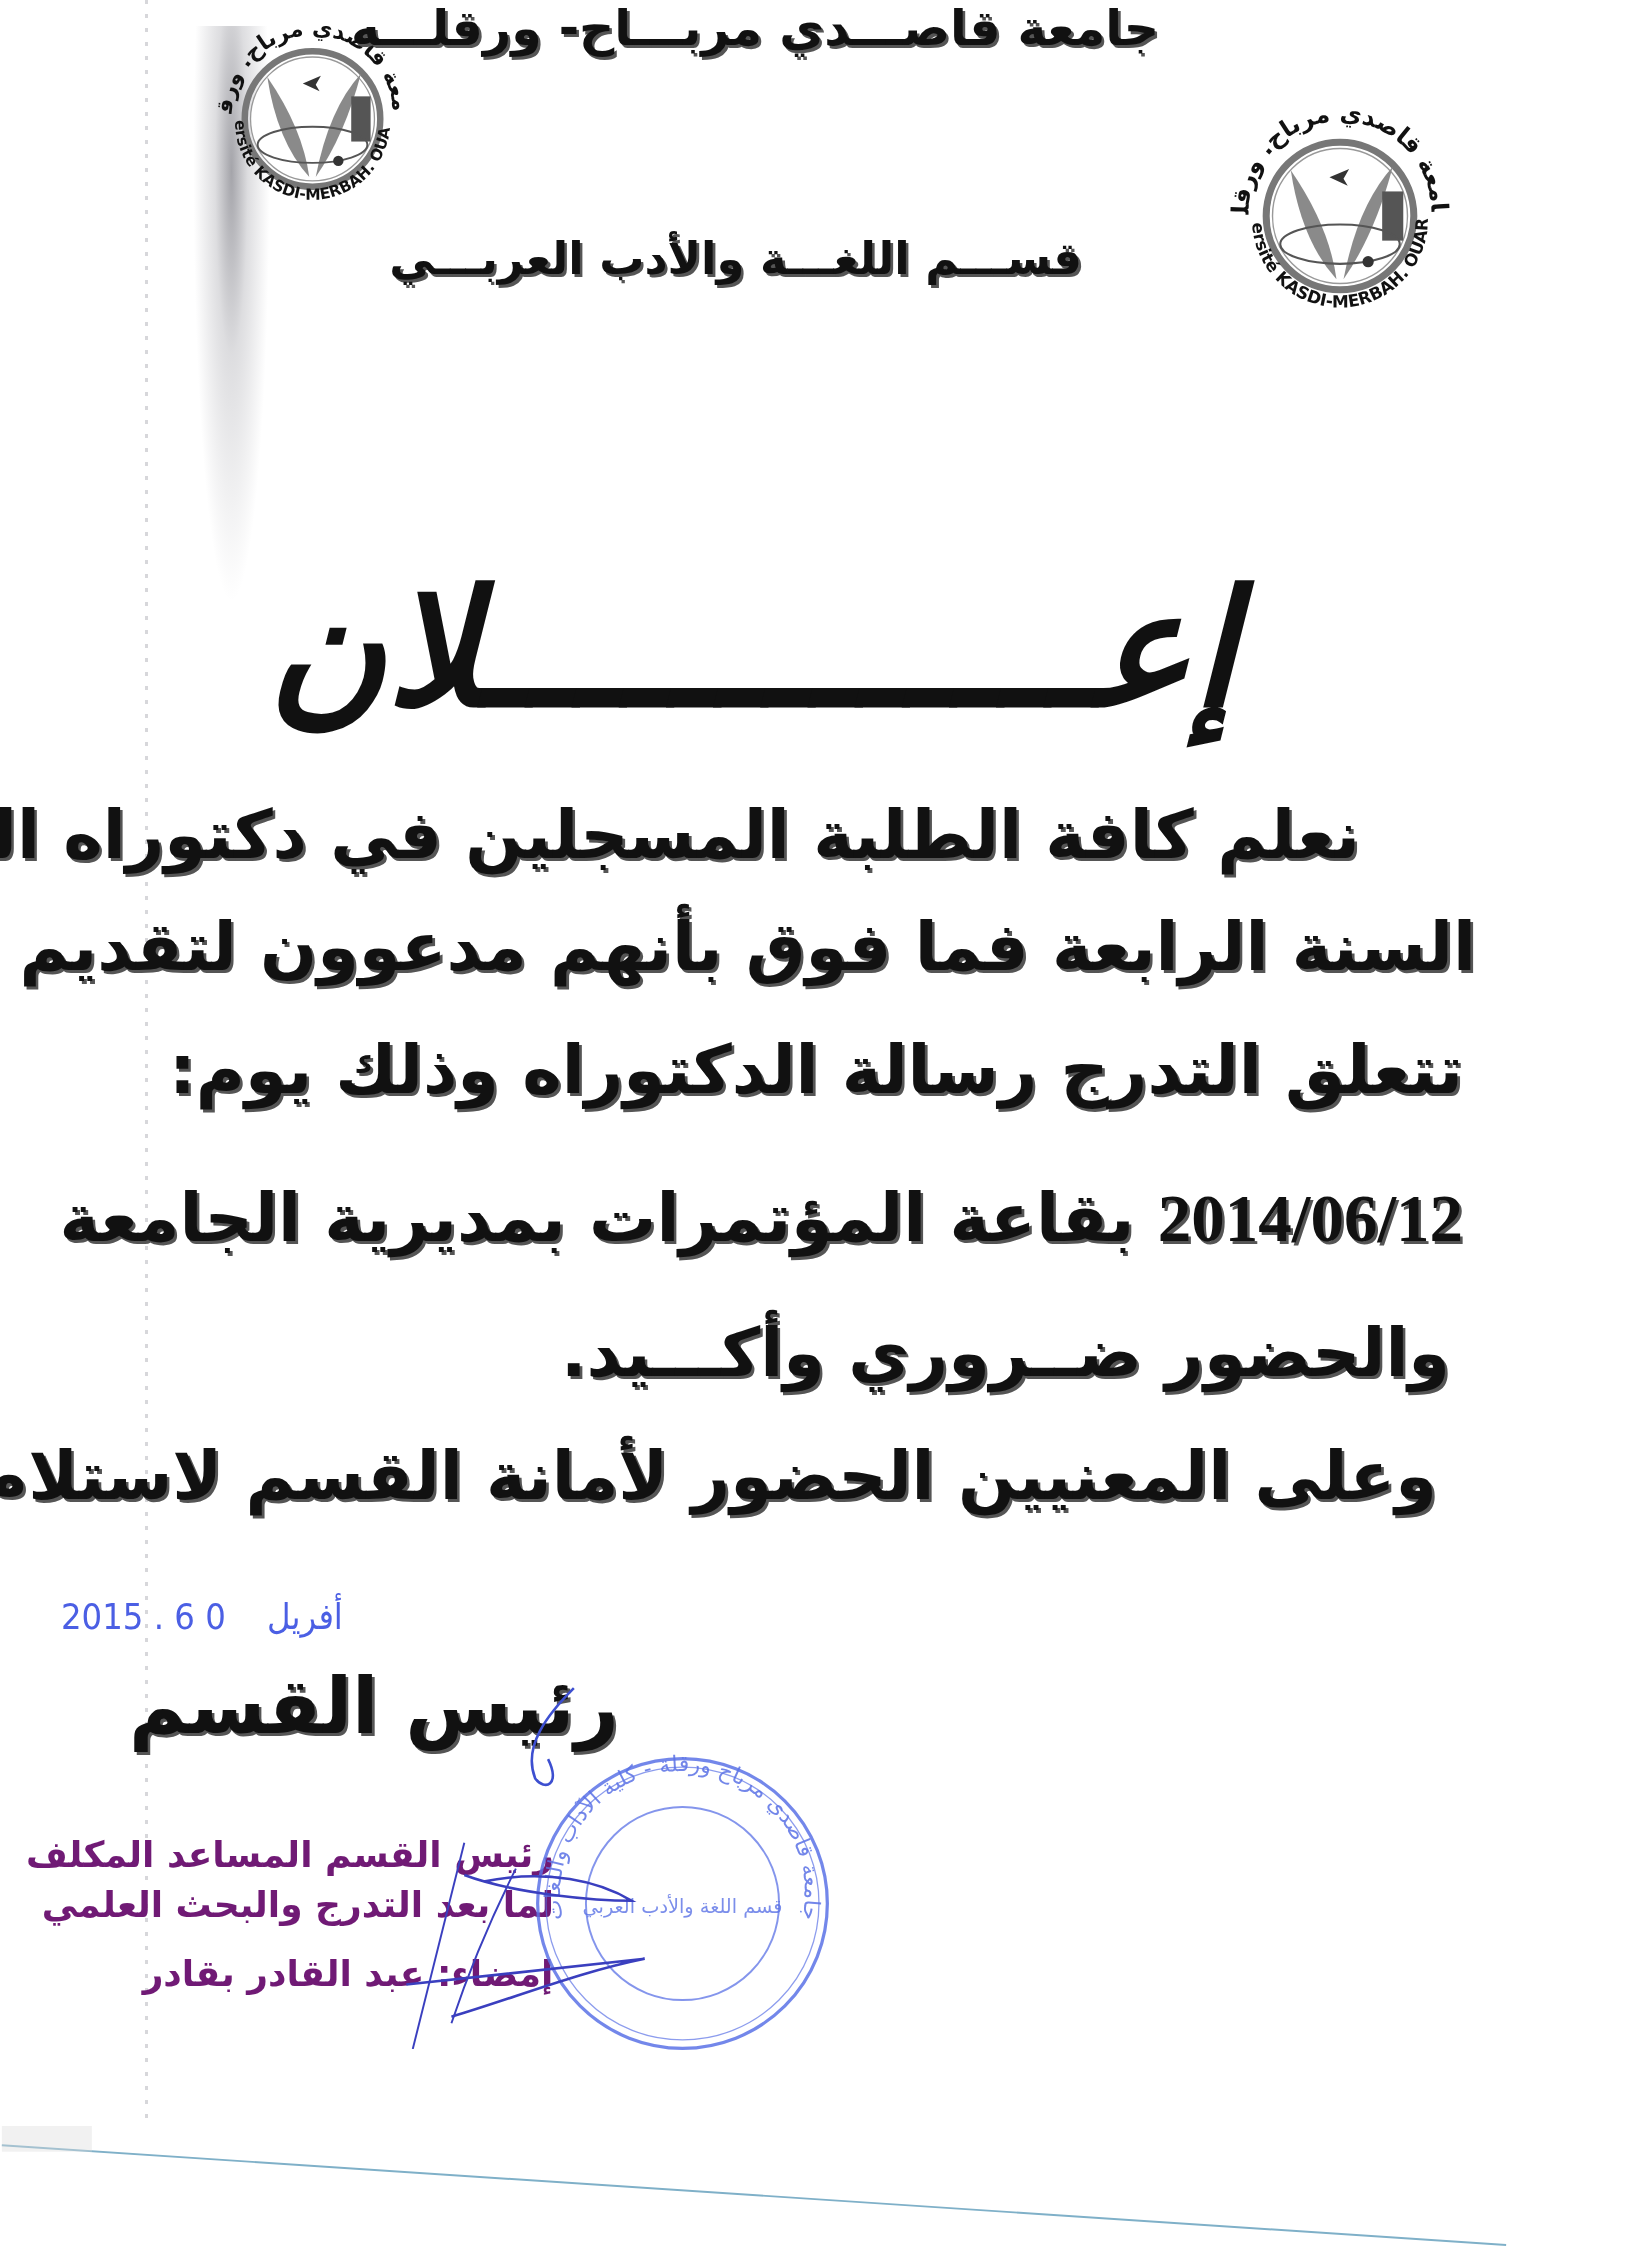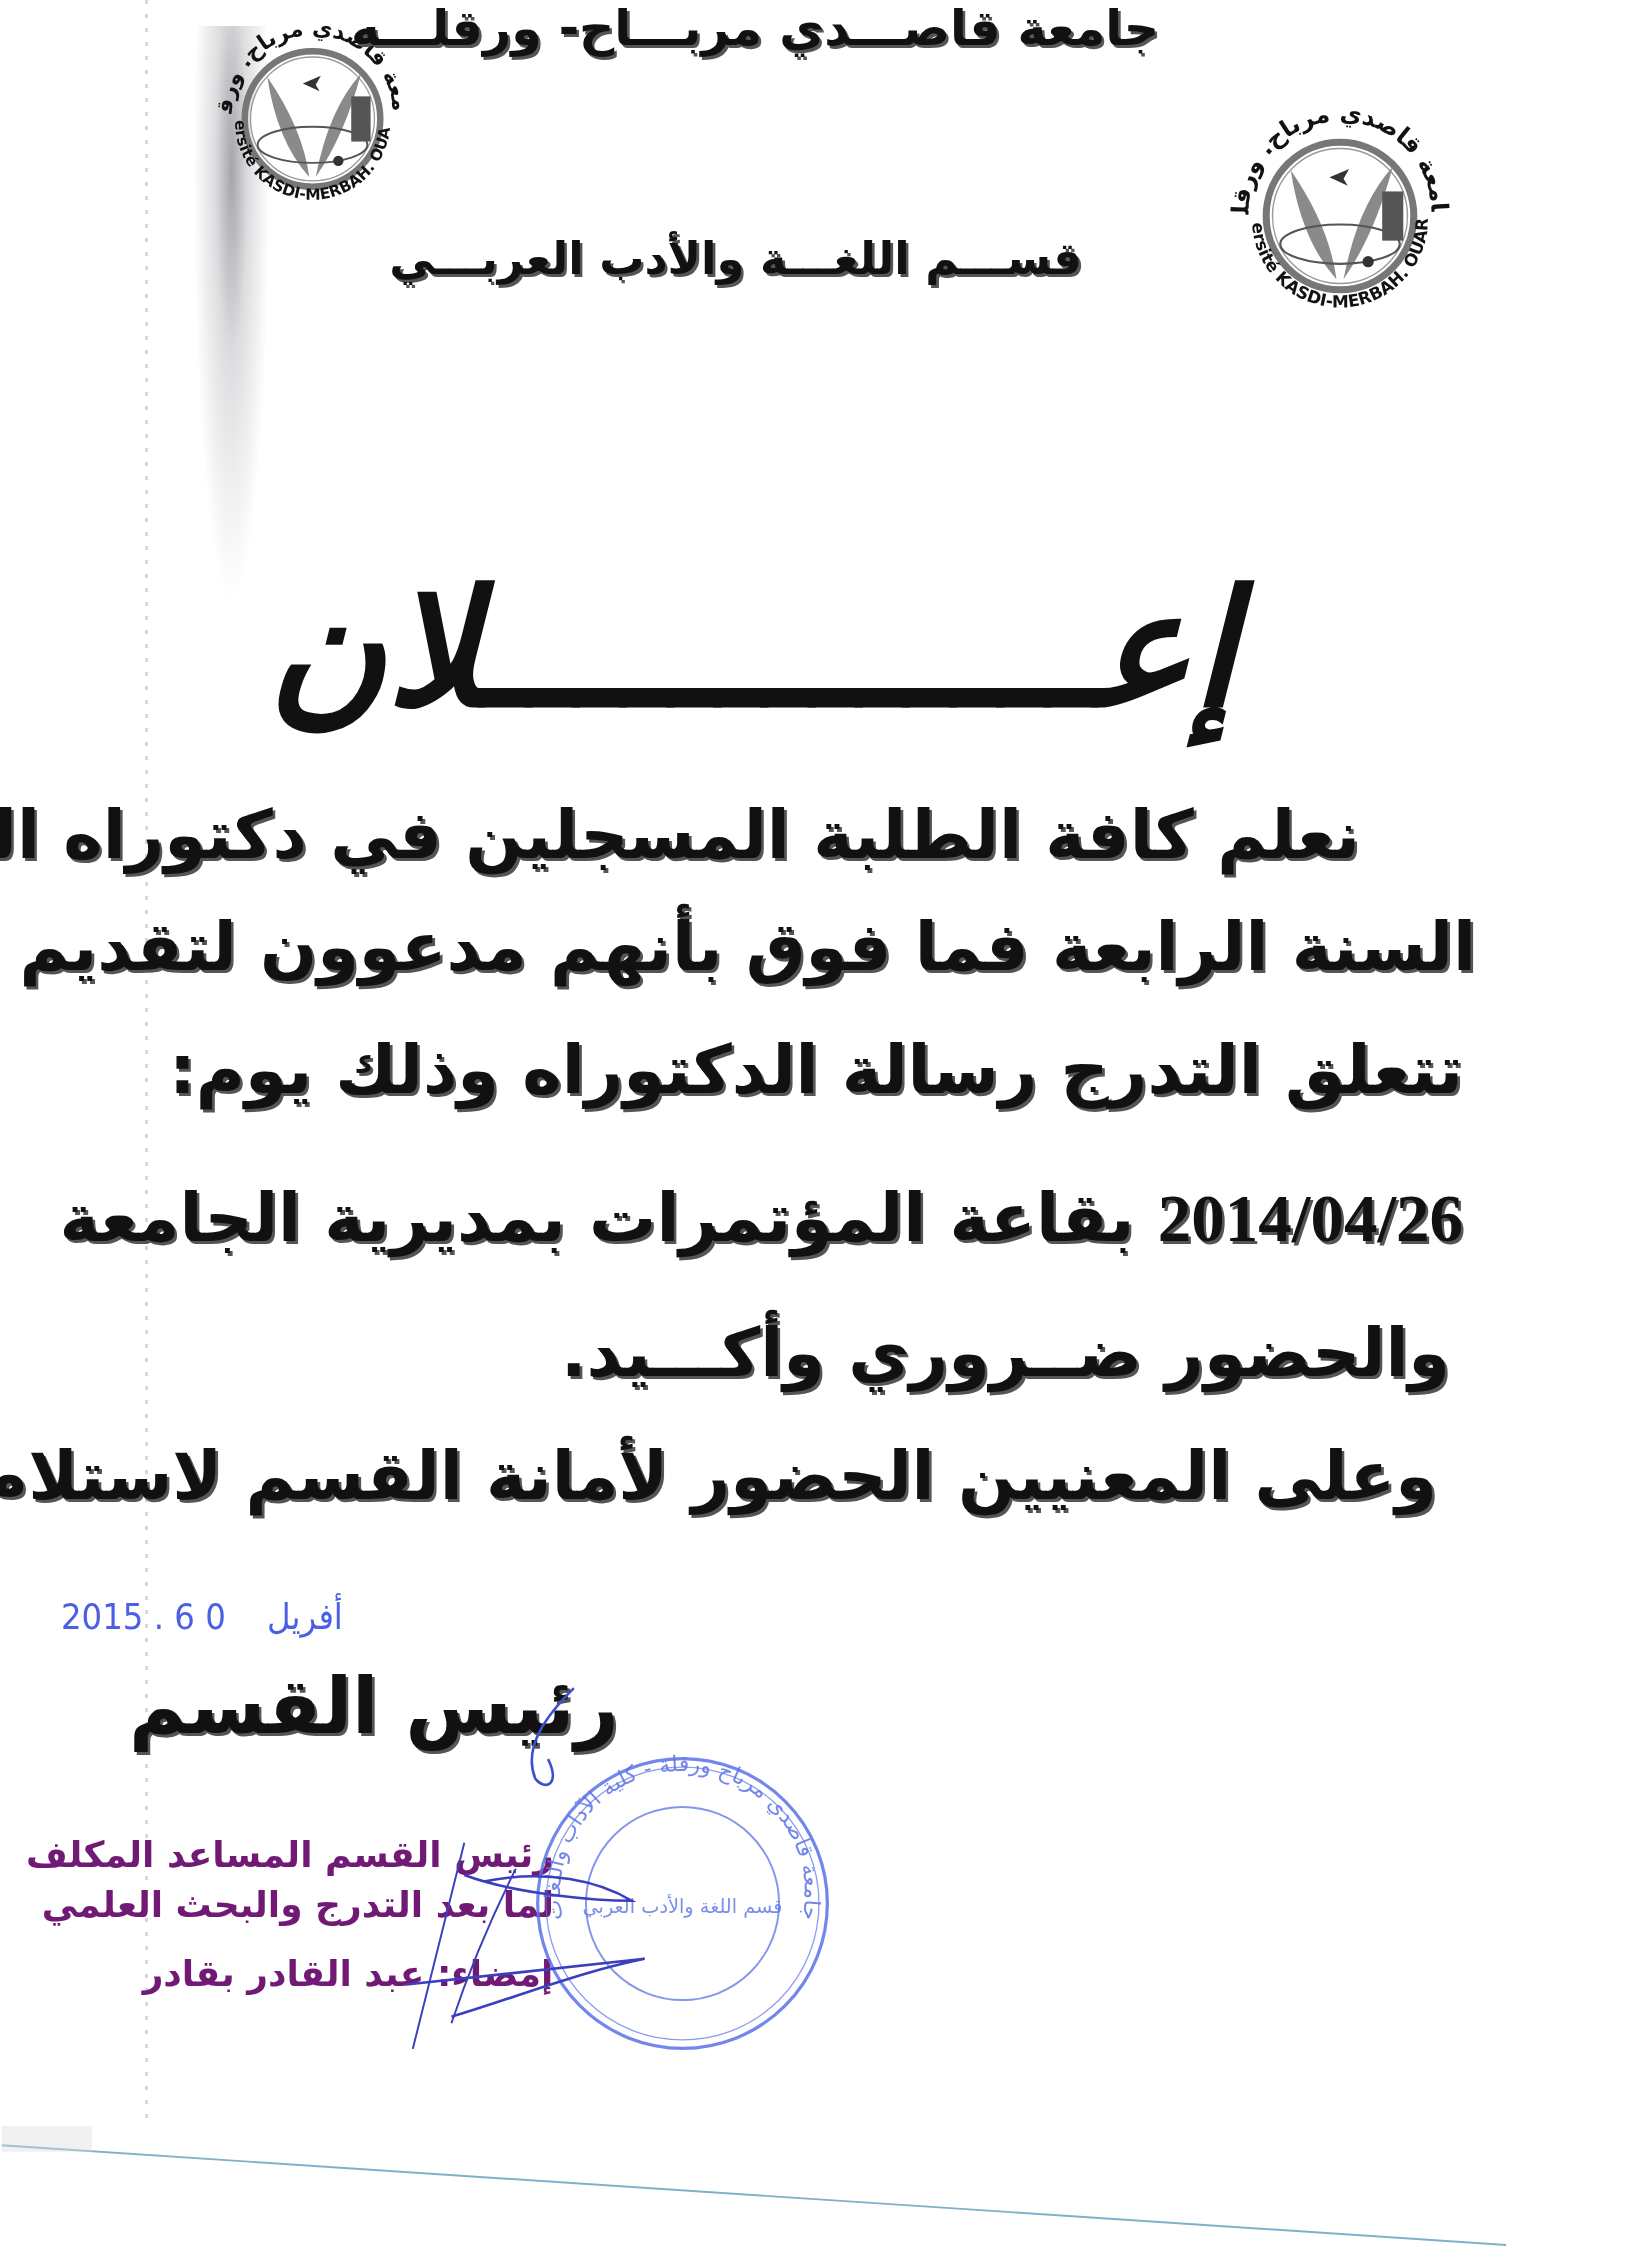--- a/index.html
+++ b/index.html
@@ -96,21 +96,21 @@
       <textPath href="#arcBotR" startOffset="50%" text-anchor="middle">Université KASDI-MERBAH. OUARGLA</textPath>
     </text>
   </svg>
 
   <div class="abs ar title">إعـــــــــــــلان</div>
 
   <div class="abs ar shadow body-line l1">نعلم كافة الطلبة المسجلين في دكتوراه العلوم</div>
   <div class="abs ar shadow body-line l2">السنة الرابعة فما فوق بأنهم مدعوون لتقديم مداخلة</div>
   <div class="abs ar shadow body-line l3">تتعلق التدرج رسالة الدكتوراه وذلك يوم:</div>
   <div class="abs ar shadow body-line l4">
-    <span class="num">2014/04/26</span>
+    <span class="num">2014/06/12</span>
     <span>بقاعة المؤتمرات بمديرية الجامعة</span>
   </div>
   <div class="abs ar shadow body-line l5">والحضور ضــروري وأكـــيد.</div>
   <div class="abs ar shadow body-line l6">وعلى المعنيين الحضور لأمانة القسم لاستلام استدعاءاتهم</div>
 
   <div class="abs date-stamp">
     <span>2015</span>
     <span> . </span>
     <span>أفريل</span>
     <span>&nbsp;&nbsp;</span>

